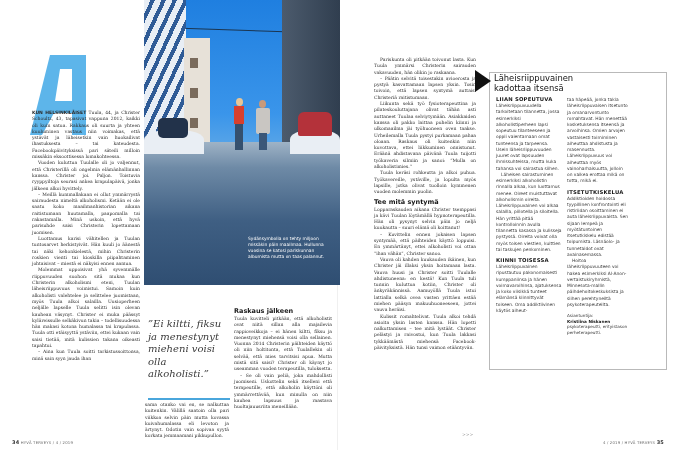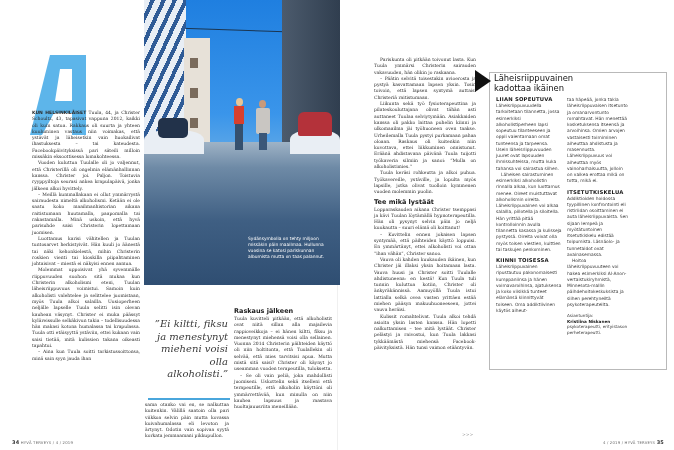--- a/index.html
+++ b/index.html
@@ -44,21 +44,21 @@
   .col p.noind { text-indent:0; }
   .lead-caps { font-family:"DejaVu Sans", sans-serif; font-weight:bold; font-size:4.5px; }
   .col-1 { left:32px; top:110px; width:108px; }
   .col-2-lower { left:145px; top:402px; width:84px; }
   .col-3 { left:234px; top:305px; width:98px; }
   .col-4 { left:374px; top:57px; width:102px; }
 
   .sub-h { font-family:"DejaVu Sans", sans-serif; font-weight:bold; font-size:6.5px; line-height:8px; color:#1a1a1a; margin:2px 0 1px 0; text-indent:0 !important; }
 
   
-  .pull-quote { position:absolute; left:148px; top:318px; width:80px; text-align:right;
+  .pull-quote { position:absolute; left:148px; top:318px; width:80px; text-align:left;
            font-family:"DejaVu Serif", serif; font-style:italic; font-size:10px; line-height:12.5px; color:#3a3a3a; }
   .pq-rule { position:absolute; left:148px; top:398px; width:82px; height:2px; background:#4aa6dc; }
 
   .continue-mark { position:absolute; left:462px; top:432px; font-size:4.5px; color:#888; font-family:"DejaVu Sans", sans-serif; }
 
   
   .sidebar { position:absolute; left:489px; top:72px; width:178px; height:298px;
            border:1px solid #b9b9b9; background:#ffffff; }
   .sidebar-arrow { position:absolute; left:475px; top:70px; width:0; height:0;
            border-top:11px solid transparent; border-bottom:11px solid transparent; border-left:16px solid #111; }
@@ -143,31 +143,31 @@
   <p class="sub-h">Raskaus jälkeen</p>
   <p class="noind">Tuula kuvitteli pitkään, että alkoholistit ovat niitä sillan alla majailevia rappioveikkoja – ei hänen kiltti, fiksu ja menestynyt miehensä voisi olla sellainen. Vuonna 2014 Christerin päihteiden käyttö oli niin holtitonta, että Tuulallekin oli selvää, että mies tarvitsisi apua. Mutta mistä sitä saisi? Christer oli käynyt jo useamman vuoden terapeutilla, tuloksetta.</p>
   <p>– Se oli vain peliä, joka mahdollisti juomiseni. Uskottelin sekä itselleni että terapeutille, että alkoholin käyttöni oli ymmärrettävää, kun minulla on niin kauhea lapsuus ja raastava huoltajauusriita meneillään.</p>
 </div>
 
 <div class="col col-4">
   <p>Pariskunta oli pitkään toivonut lasta. Kun Tuula ymmärsi Christerin sairauden vakavuuden, hän olikin jo raskaana.</p>
   <p>– Päätin selvitä toisestakin avioerosta ja pystyä kasvattamaan lapsen yksin. Tosin toivoin, että lapsen syntymä auttaisi Christeriä raitistumaan.</p>
   <p>Liikunta sekä työ fysioterapeuttina ja pilateskouluttajana olivat tähän asti auttaneet Tuulaa selviytymään. Asiakkaiden kanssa oli pakko laittaa puhelin kiinni ja ulkomaailma jäi työhuoneen oven taakse. Urheilemalla Tuula pystyi purkamaan pahaa oloaan. Raskaus oli kuitenkin niin kuvottava, ettei liikkuminen onnistunut. Eräänä ahdistavana päivänä Tuula tuijotti työkaveria silmiin ja sanoi: ”Mulla on alkoholistimies.”</p>
   <p>Tuula keräsi rohkeutta ja alkoi puhua. Työkavereille, ystäville, ja lopulta myös lapsille, jotka olivat tuolloin kymmenen vuoden molemmin puolin.</p>
-  <p class="sub-h">Tee mikä lystäät</p>
+  <p class="sub-h">Tee mitä syntymä</p>
   <p class="noind">Lopparaskauden aikana Christer tsemppasi ja kävi Tuulan löytämällä hypnoterapeutilla. Hän oli pysynyt selvin päin jo neljä kuukautta – suuri elämä oli koittanut!</p>
   <p>– Kuvittelin ennen jokaisen lapsen syntymää, että päihteiden käyttö loppuisi. En ymmärtänyt, ettei alkoholisti voi ottaa ”ihan vähän”, Christer sanoo.</p>
   <p>Vauva oli kahden kuukauden ikäinen, kun Christer jäi illaksi yksin hoitamaan lasta. Vauva huusi ja Christer soitti Tuulalle ahdistuneena: en kestä! Kun Tuula tuli tunnin kuluttua kotiin, Christer oli änkyräkännissä. Aamuyöllä Tuula istui lattialla selkä ovea vasten yrittäen estää miehen pääsyn makuuhuoneeseen, jottei vauva heräisi.</p>
   <p>Kulissit romahtelivat. Tuula alkoi tehdä asioita yksin lasten kanssa. Hän lopetti nalkuttamisen – tee mitä lystäät. Christer pelästyi ja raivostui, kun Tuula lakkasi tykkäämästä miehensä Facebook-päivityksistä. Hän tunsi vaimon etääntyvän.</p>
 </div>
 <div class="continue-mark">&gt;&gt;&gt;</div>
 
 <div class="sidebar"></div>
 <div class="sidebar-arrow"></div>
-<div class="sb-title">Läheisriippuvainen kadottaa ikäinen</div>
+<div class="sb-title">Läheisriippuvainen kadottaa itsensä</div>
 
 <div class="sb-col sb-col-a">
   <div class="sb-h">LIIAN SOPEUTUVA</div>
   <p>Läheisriippuvuudella tarkoitetaan tilannetta, jossa esimerkiksi alkoholistiperheen lapsi sopeutuu tilanteeseen ja oppii vaientamaan omat tunteensa ja tarpeensa. Usein läheisriippuvuuden juuret ovat lapsuuden ihmissuhteissa, mutta kuka tahansa voi sairastua siihen.</p>
   <p class="ind">Läheisen sairastuminen esimerkiksi alkoholistin rinnalla alkaa, kun luottamus menee. Oireet muistuttavat alkoholismin oireita. Läheisriippuvainen voi alkaa salailla, piilotella ja siloitella. Hän yrittää pitää kontrolloinnin avulla tilannetta kasassa ja kulisseja pystyssä. Oireita voivat olla myös toisen viestien, kuittien tai taskujen penkominen.</p>
   <div class="sb-gap"></div>
   <div class="sb-h">KIINNI TOISESSA</div>
   <p>Läheisriippuvainen ripustautuu pakonomaisesti kumppaniinsa ja hänen voimavaroihinsa, ajatuksensa ja koko viisikkä tunteet elämänsä kiinnittyvät toiseen. Oma addiktiivinen käytös aiheut-</p>
 </div>
 

